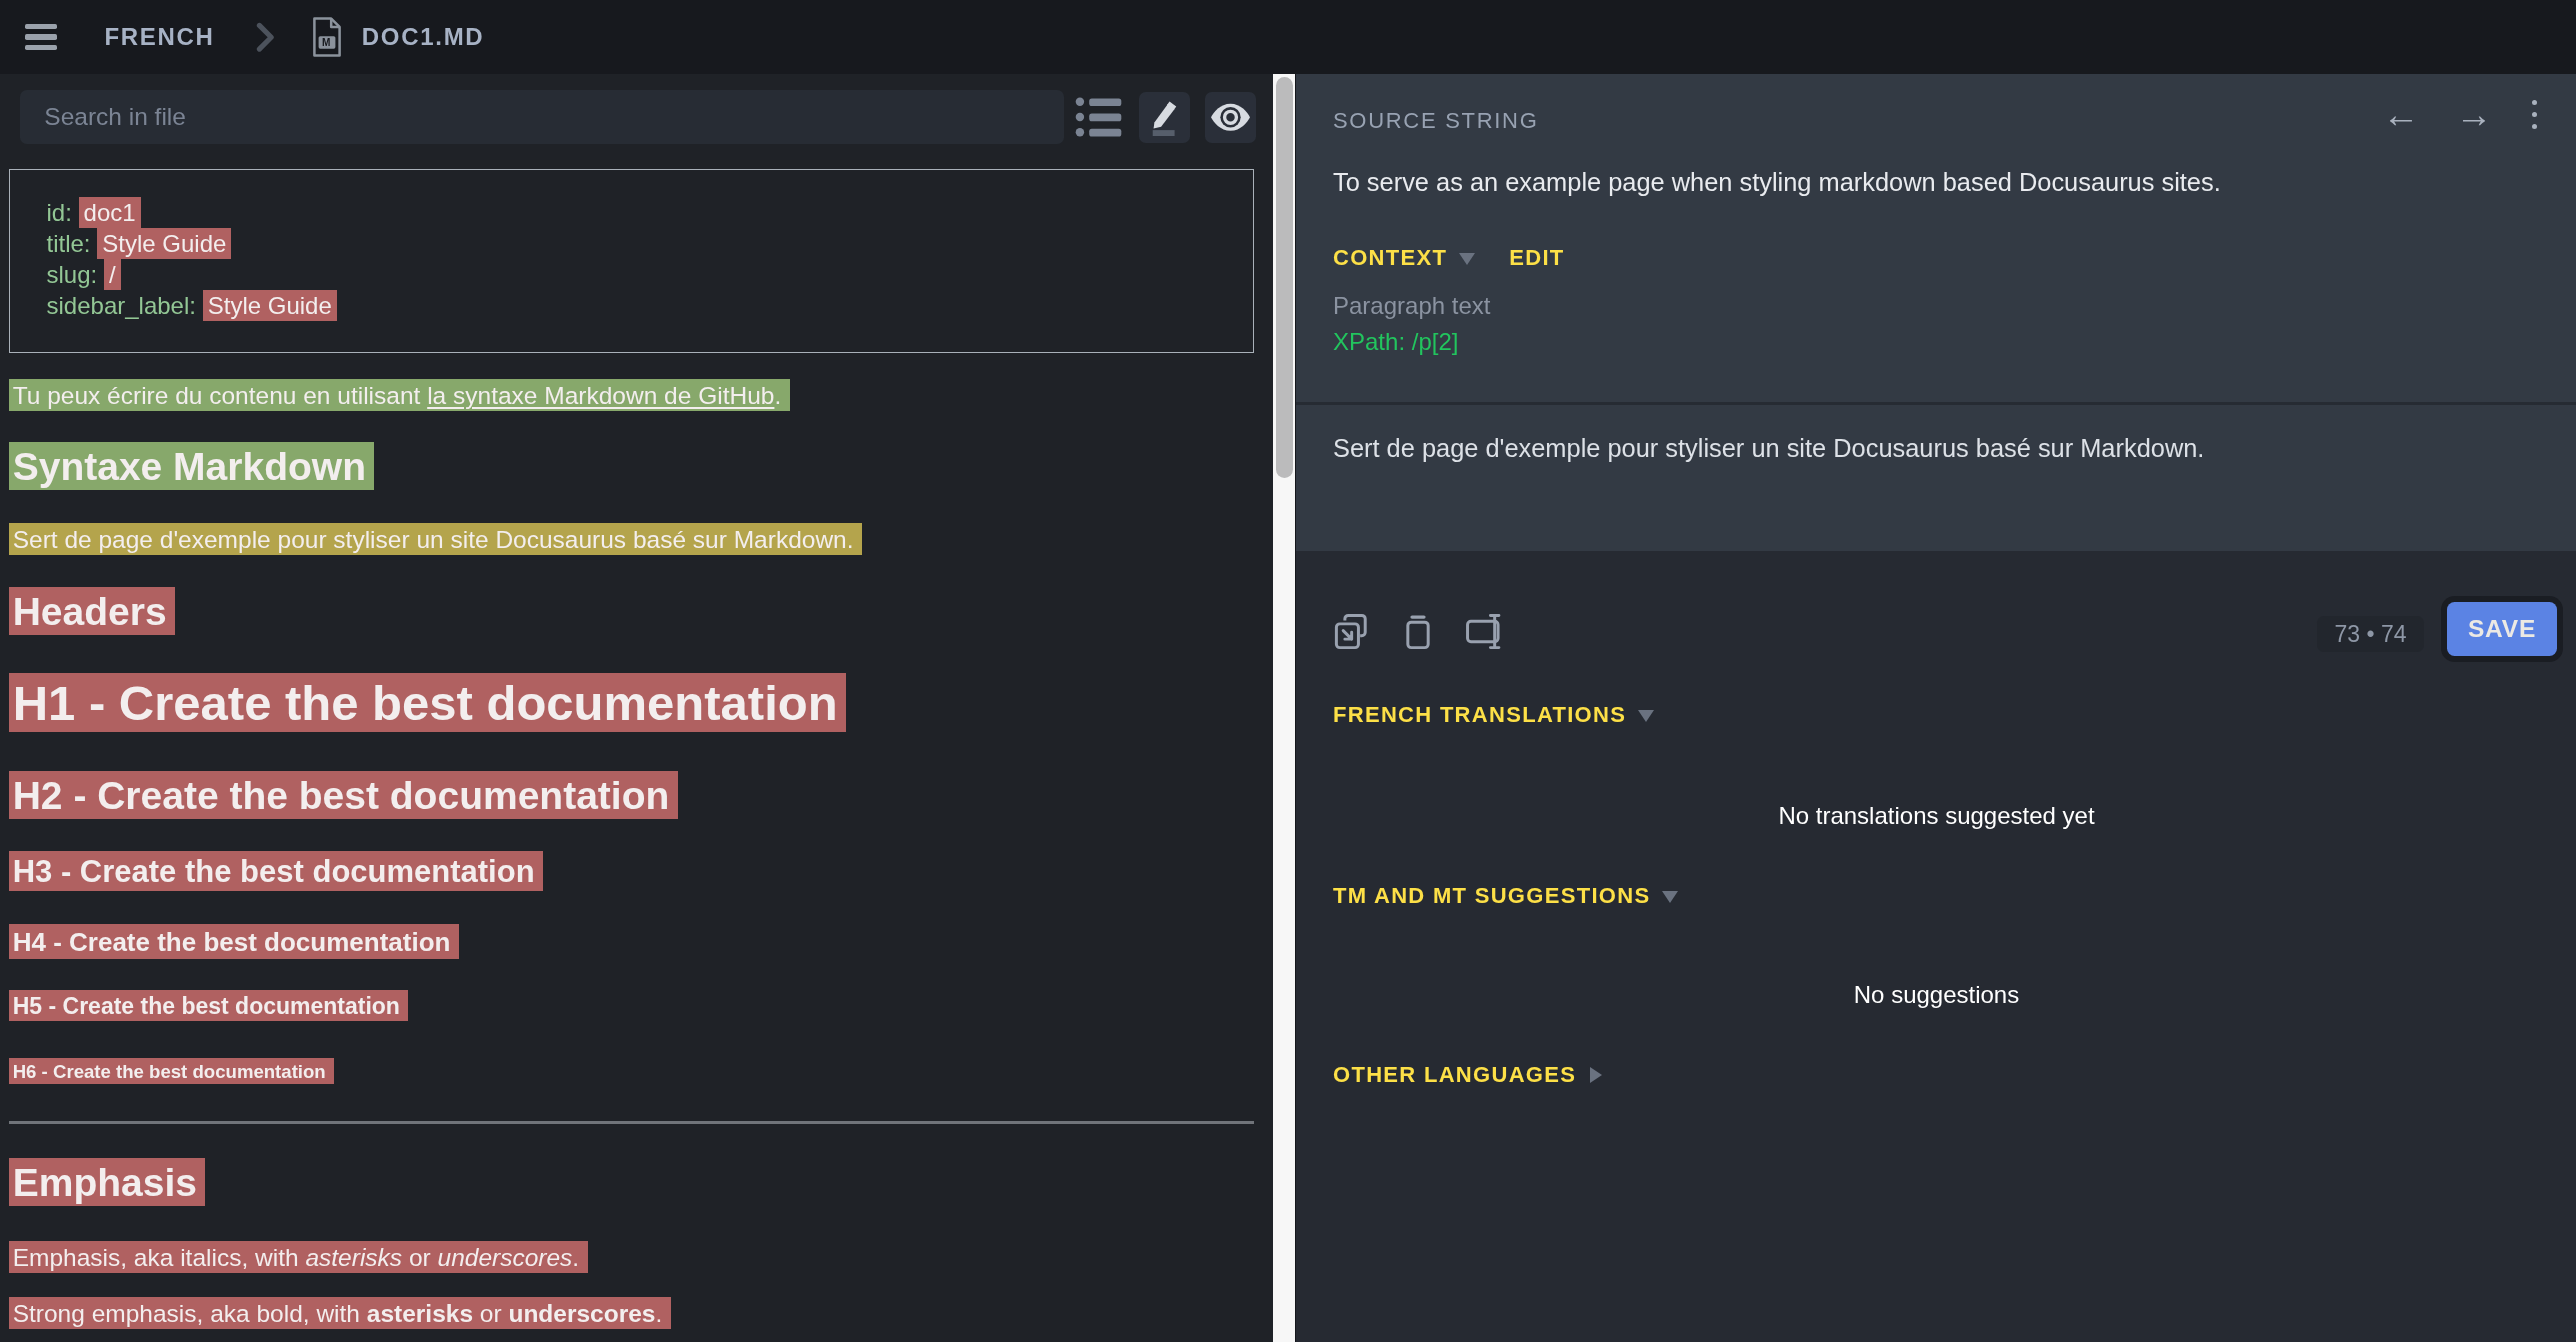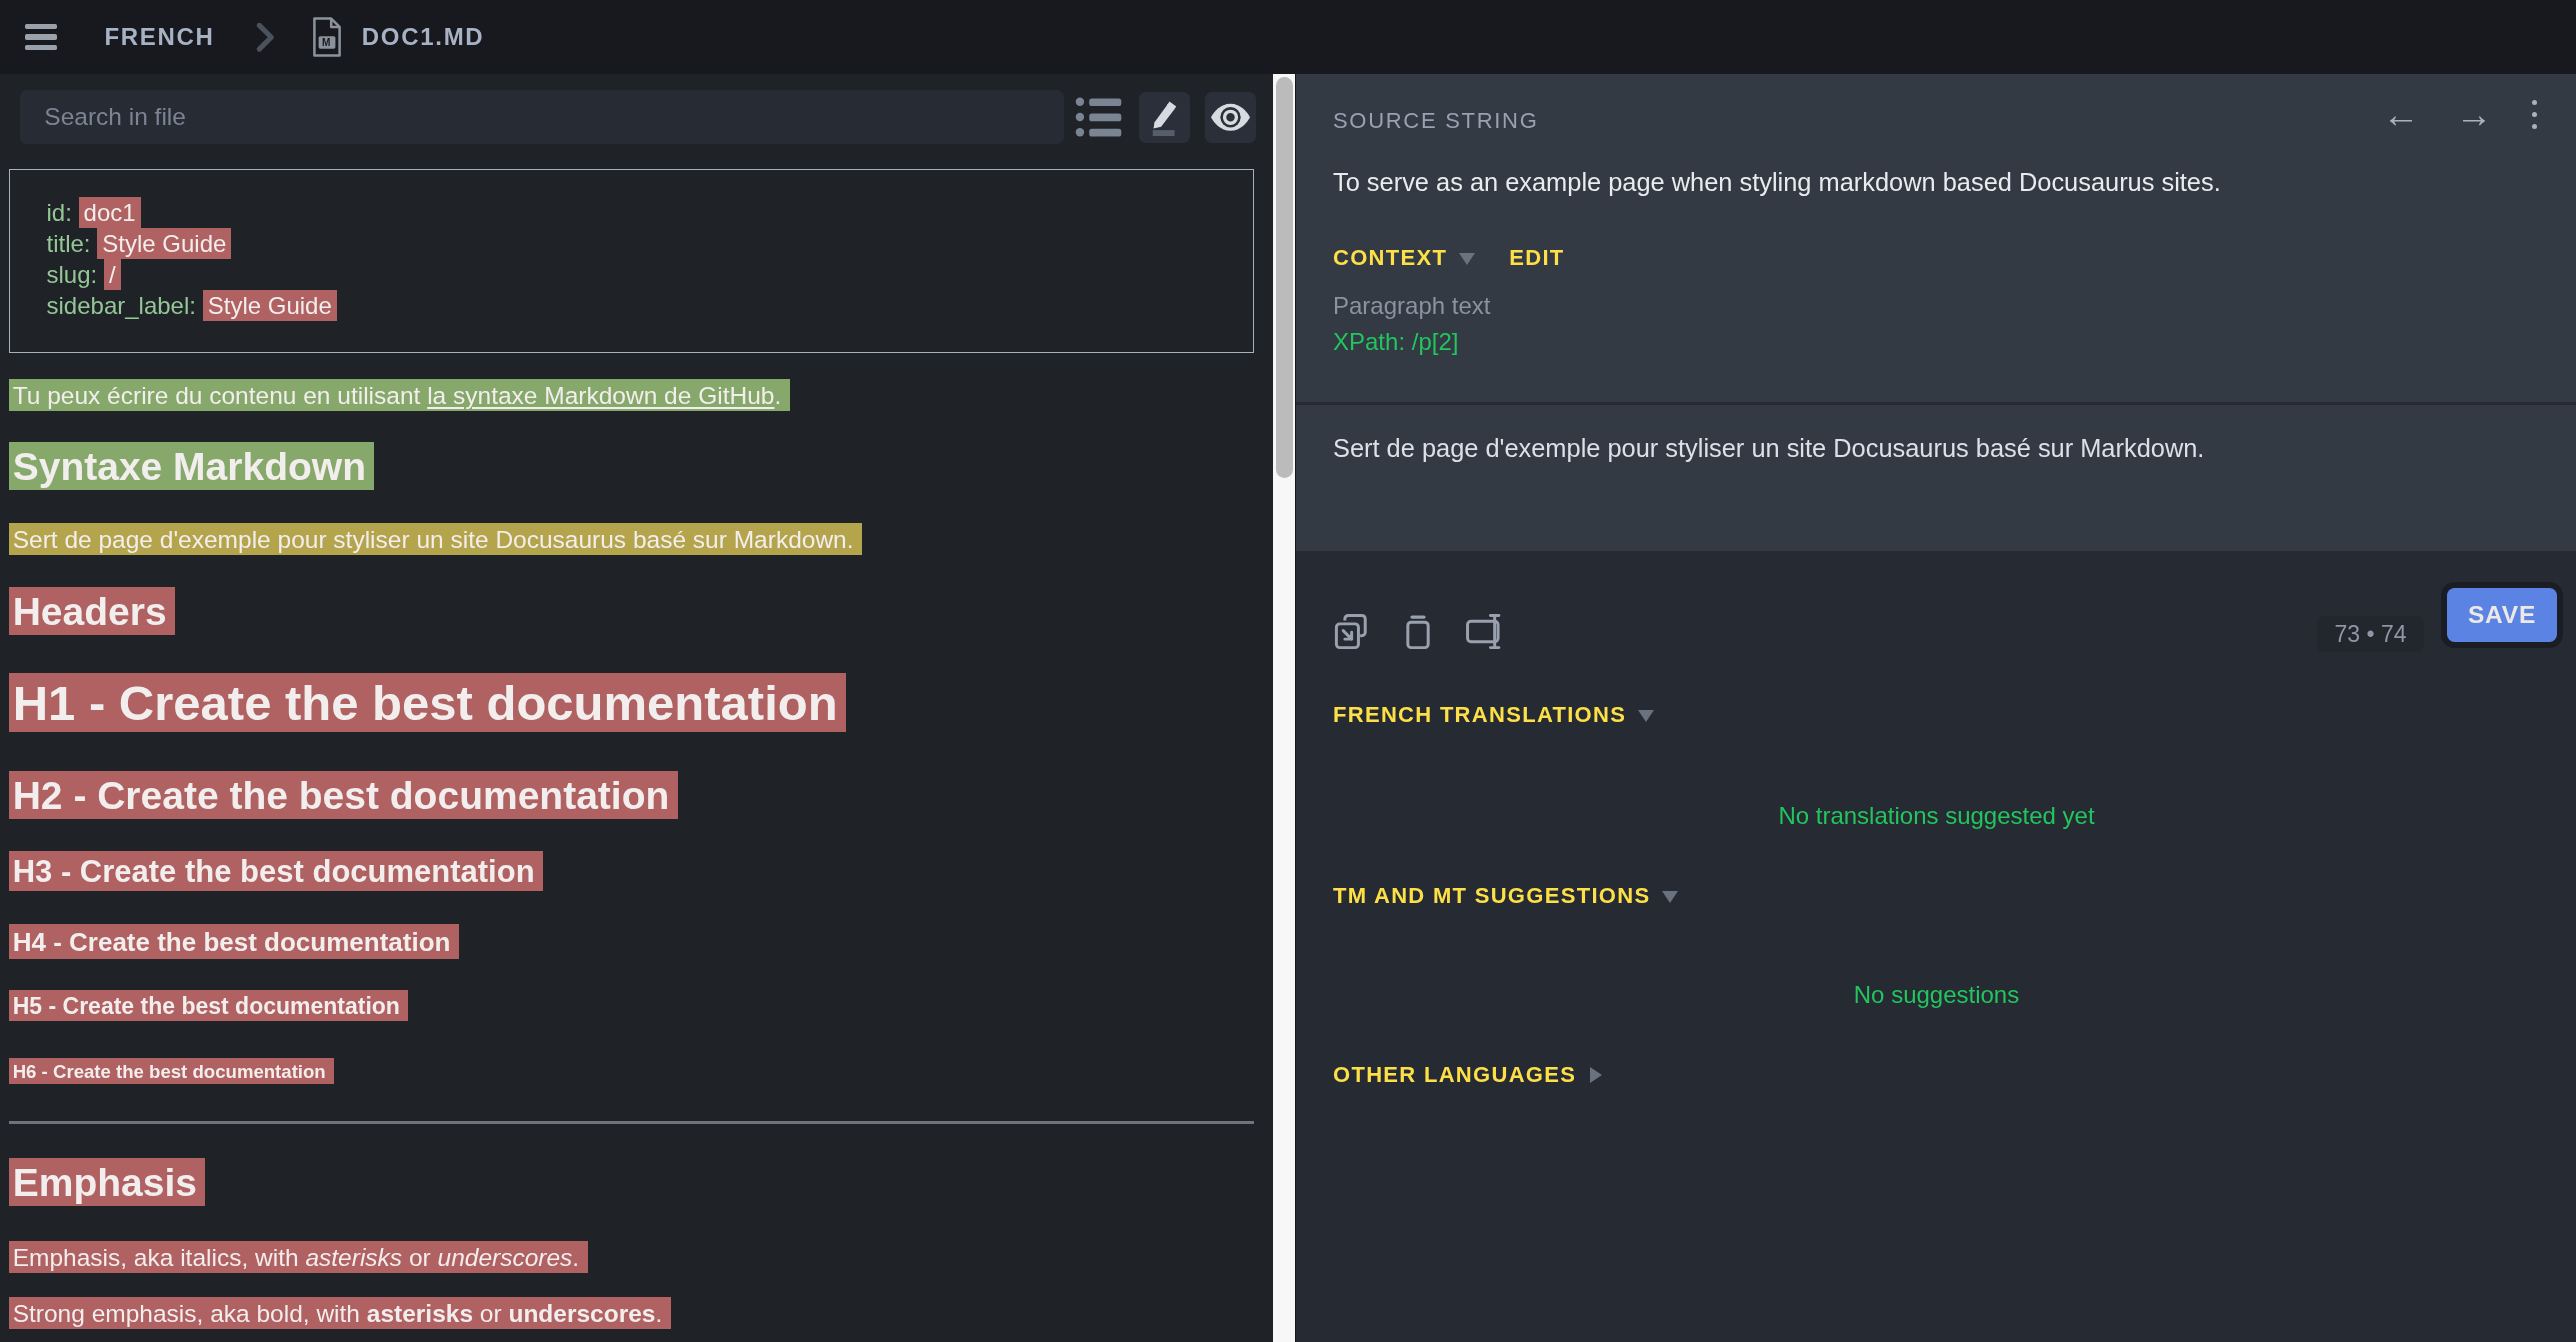--- a/index.html
+++ b/index.html
@@ -66,23 +66,23 @@
   .caret-down { width:0; height:0; border-left:8.5px solid transparent; border-right:8.5px solid transparent; border-top:12px solid #6a7280; margin-top:1.7px; }
   .caret-right { width:0; height:0; border-top:8.5px solid transparent; border-bottom:8.5px solid transparent; border-left:12px solid #6a7280; margin-left:1.7px; }
   .ctx-edit { margin-left:22px; }
   .ctx-type  { position:absolute; left:37px; top:218px; color:#8b93a1; font-size:24px; }
   .ctx-xpath { position:absolute; left:37px; top:254px; color:#22c55e; font-size:24px; }
   .src-divider { position:absolute; left:0; top:328px; width:1281px; height:2.5px; background:#262b33; }
   .trans-text { position:absolute; left:37px; top:357px; width:1202px; color:#dde1e7; font-size:25.4px; line-height:34px; }
   .editor-toolbar { position:absolute; left:37px; top:538px; display:flex; align-items:center; gap:29px; }
   .tool-icon { cursor:pointer; display:flex; }
   .counter-chip { position:absolute; left:1021px; top:542px; width:107px; height:36px; background:#22262d; border-radius:6.8px; color:#8e97a6; font-size:23px; display:flex; align-items:center; justify-content:center; }
-  .save-btn { position:absolute; left:1151px; top:514px; width:110px; height:54px; background:#5b83e4; border:none; border-radius:7.6px; box-shadow:0 0 0 6px #1a1d23; color:#ece9e4; font-size:24.5px; font-weight:bold; letter-spacing:0.8px; cursor:pointer; font-family:"Liberation Sans",sans-serif; }
+  .save-btn { position:absolute; left:1151px; top:528px; width:110px; height:54px; background:#5b83e4; border:none; border-radius:7.6px; box-shadow:0 0 0 6px #1a1d23; color:#ece9e4; font-size:24.5px; font-weight:bold; letter-spacing:0.8px; cursor:pointer; font-family:"Liberation Sans",sans-serif; }
   .rp-section-head { position:absolute; left:37px; display:flex; align-items:center; gap:12px; }
-  .empty-msg { position:absolute; left:0; width:1281px; text-align:center; color:#22c55e; font-size:24px; }
+  .empty-msg { position:absolute; left:0; width:1281px; text-align:center; color:#ffffff; font-size:24px; }
 </style>
 </head>
 <body>
 
 <div id="app">
 
   <div class="topbar">
     <div class="hamburger">
         <span></span>
         <span></span>

